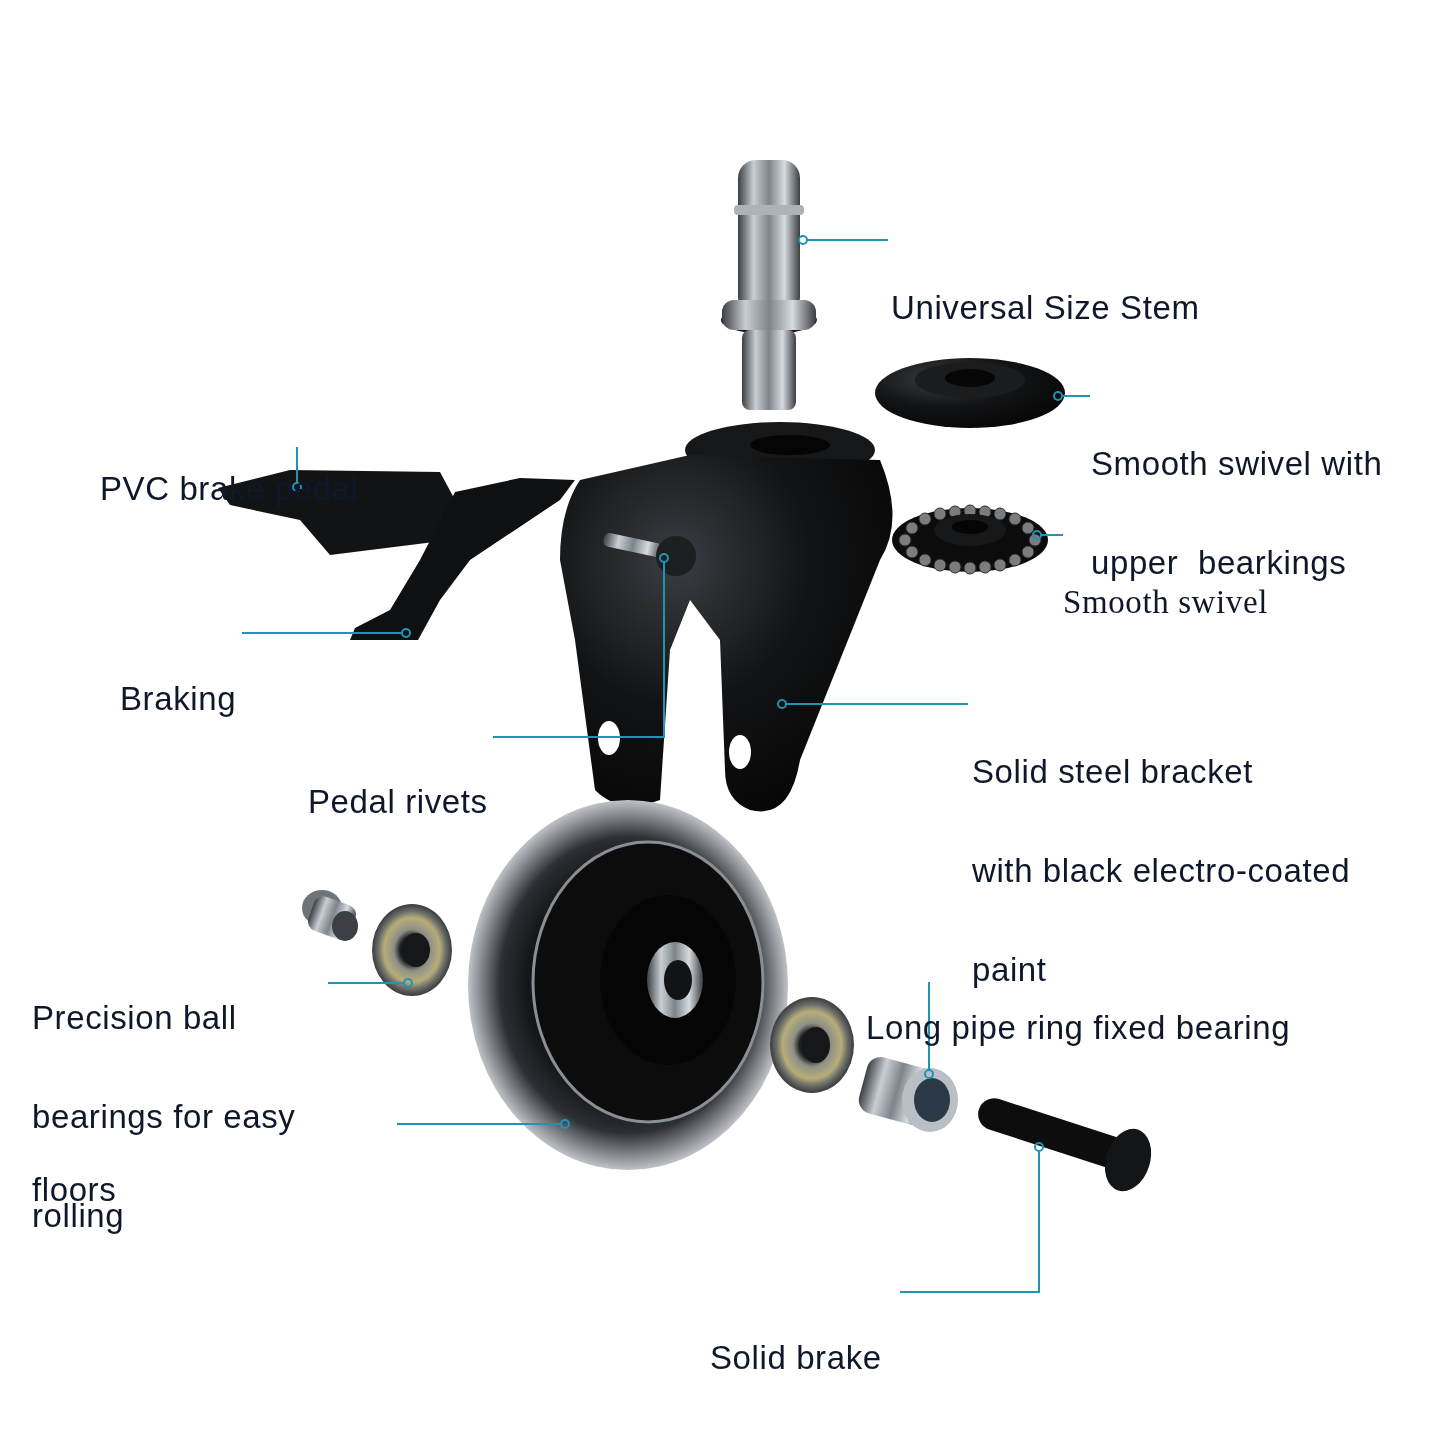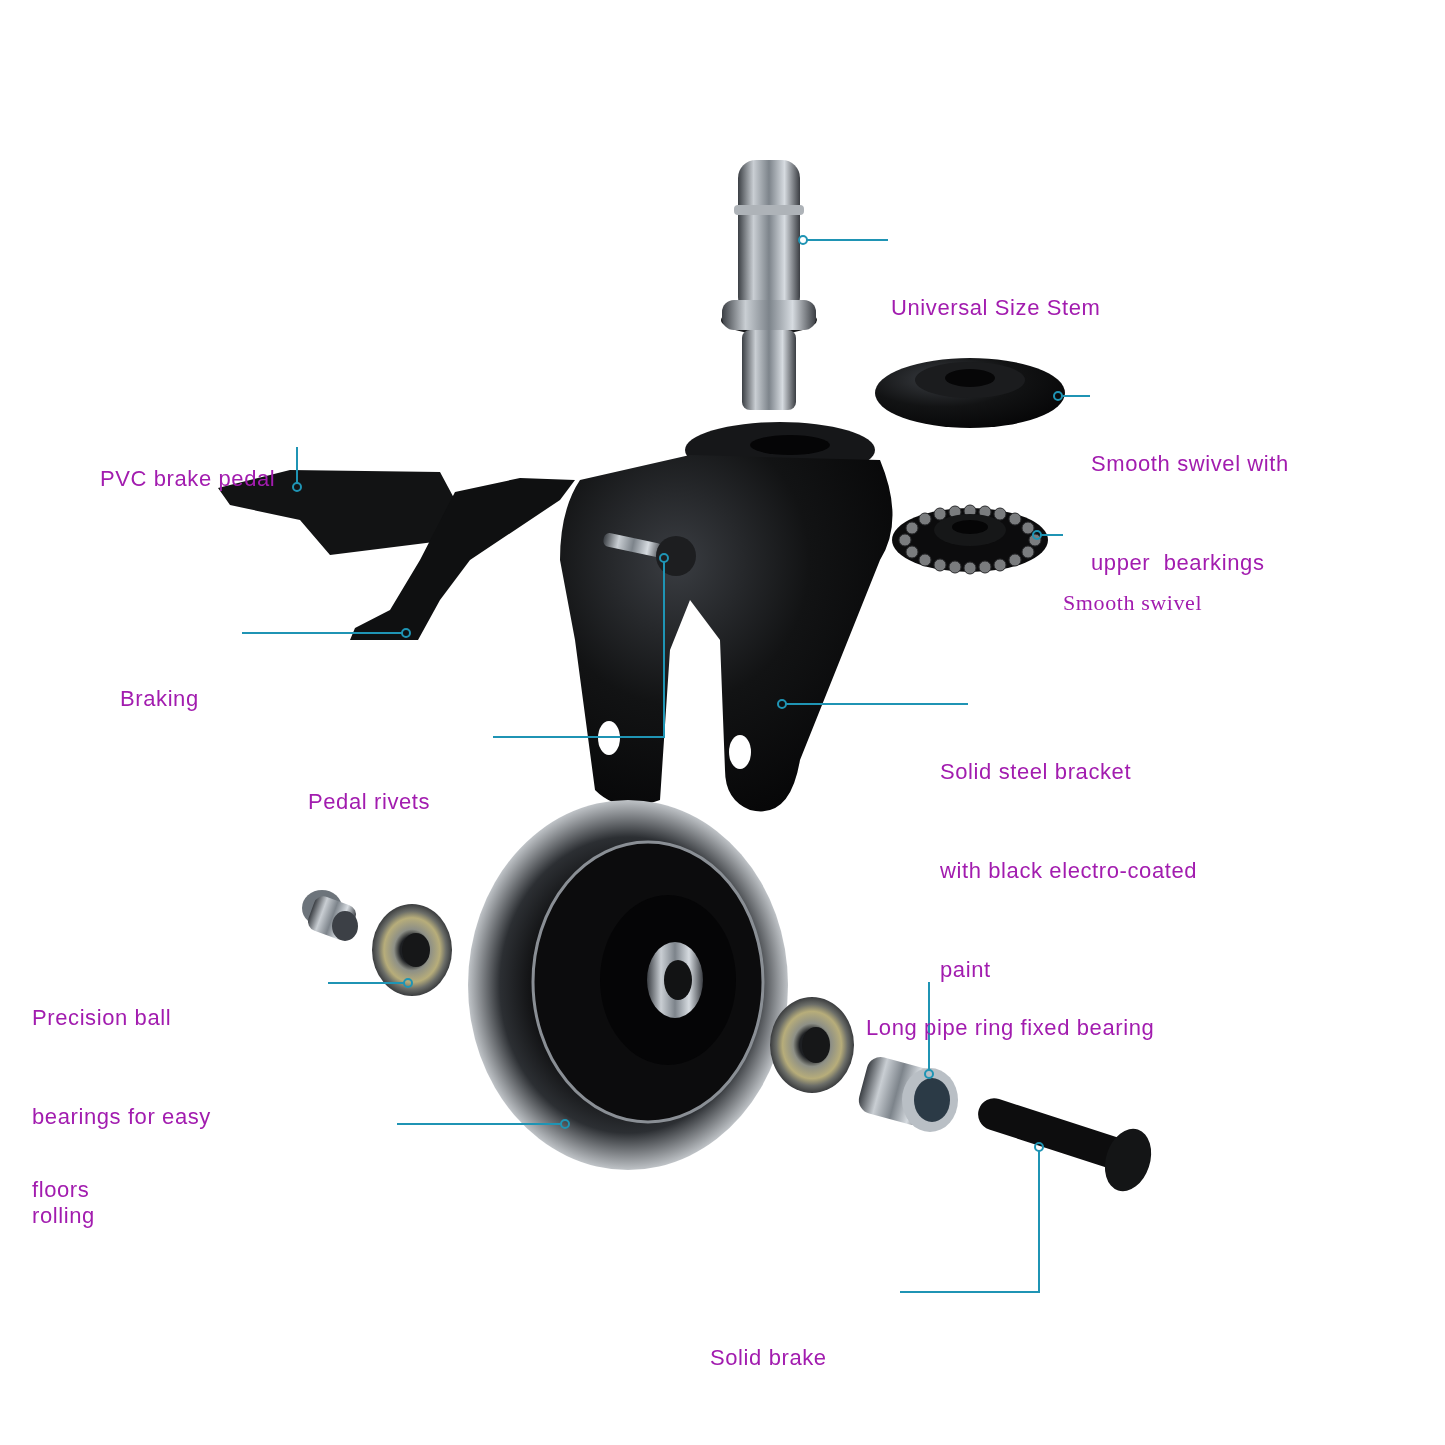--- a/index.html
+++ b/index.html
@@ -1,19 +1,19 @@
 <!DOCTYPE html>
 <html><head>
 <meta charset="utf-8">
 <style>
   html, body { margin: 0; padding: 0; background: #ffffff; }
   body { width: 1445px; height: 1445px; position: relative; overflow: hidden;
          font-family: "Liberation Sans", "DejaVu Sans", sans-serif; }
   #diagram { position: absolute; left: 0; top: 0; width: 1445px; height: 1445px; }
-  .label { position: absolute; color: #a21caf; font-size: 22px; line-height: 33px;
+  .label { position: absolute; color: #0f172a; font-size: 33px; line-height: 33px;
            letter-spacing: 0.6px; white-space: pre; }
   .label span { display: block; }
 </style>
 </head>
 <body>
 
 <svg id="diagram" viewBox="0 0 1445 1445" xmlns="http://www.w3.org/2000/svg">
   <defs>
     <linearGradient id="steel" x1="0" x2="1" y1="0" y2="0">
       <stop offset="0" stop-color="#3b3f44"></stop>
@@ -166,30 +166,30 @@
 <div class="label" style="left:891px; top:225px;">
   <span>Universal Size Stem</span>
 </div>
 <div class="label" style="left:1091px; top:381px;">
   <span>Smooth swivel with</span>
   <span>upper  bearkings</span>
 </div>
 <div class="label" style="left:1063px; top:520px;font-family:Liberation Serif, serif;">
   <span>Smooth swivel</span>
 </div>
-<div class="label" style="left:100px; top:396px;">
+<div class="label" style="left:100px; top:406px;">
   <span>PVC brake pedal</span>
 </div>
 <div class="label" style="left:120px; top:616px;">
   <span>Braking</span>
 </div>
 <div class="label" style="left:308px; top:719px;">
   <span>Pedal rivets</span>
 </div>
-<div class="label" style="left:940px; top:689px;">
+<div class="label" style="left:972px; top:689px;">
   <span>Solid steel bracket</span>
   <span>with black electro-coated</span>
   <span>paint</span>
 </div>
 <div class="label" style="left:32px; top:935px;">
   <span>Precision ball</span>
   <span>bearings for easy</span>
   <span>rolling</span>
 </div>
 <div class="label" style="left:32px; top:1107px;">

